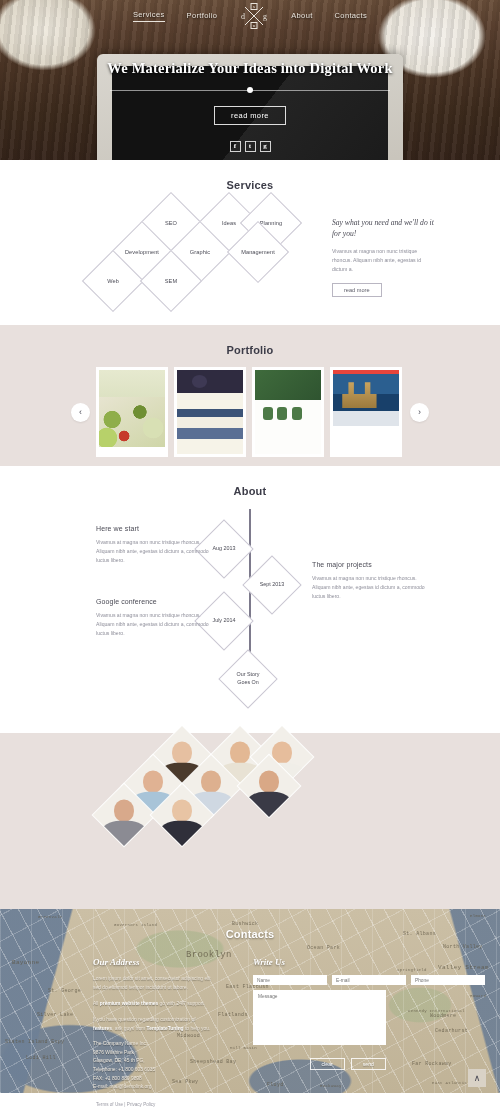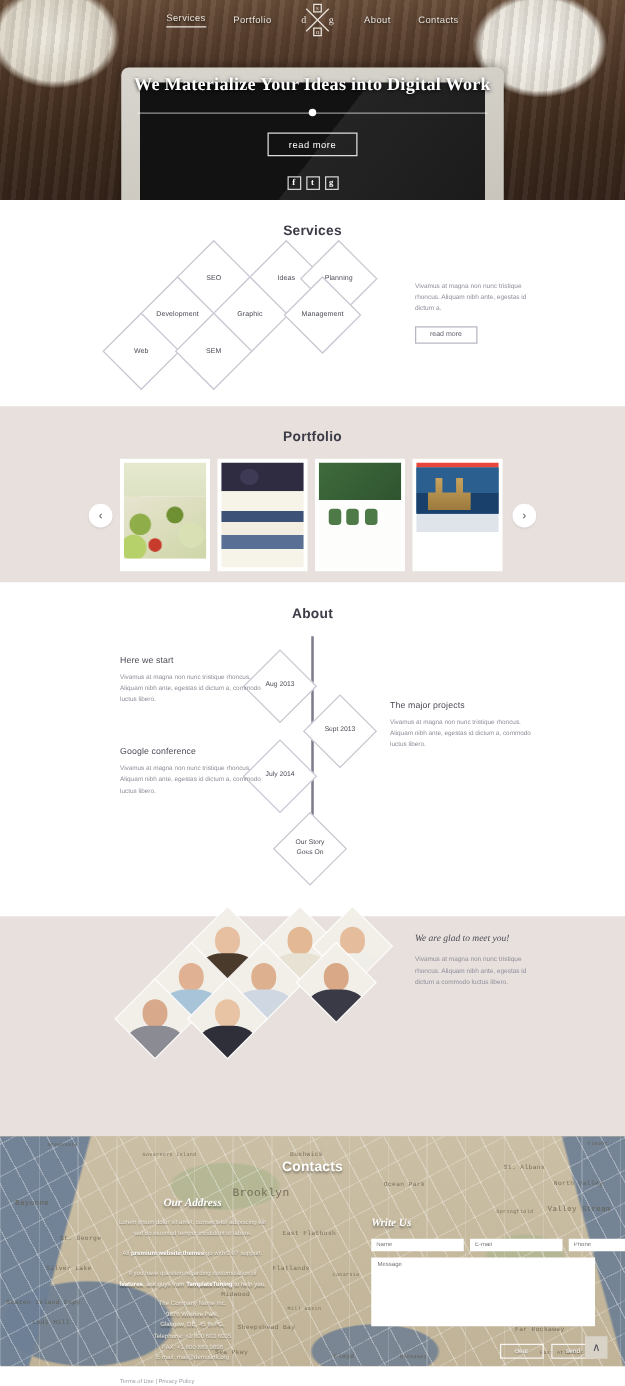--- a/index.html
+++ b/index.html
@@ -358,27 +358,27 @@
     pointer-events: none;
     font-family: Liberation Mono, monospace;
   }
   .contacts .sec-title { color: #fff; text-shadow: 0 1px 2px rgba(0,0,0,.4); position: relative; z-index: 2;}
   .chead {
     font-family: "Liberation Serif", serif;
     font-style: italic; font-weight: 700;
     font-size: 9px; color: #fff;
     text-shadow: 0 1px 2px rgba(0,0,0,.45);
   }
-  .addr-col { position: absolute; left: 93px; top: 48px; width: 122px; text-align: center; }
+  .addr-col { position: absolute; left: 93px; top: 48px; width: 122px; }
   .addr-p { margin-top: 7px; font-size: 4.9px; line-height: 1.85; color: #efe9df; text-shadow: 0 1px 1px rgba(0,0,0,.4); }
   .addr-p b { color: #fff; }
   .addr-blk { margin-top: 7px; font-size: 4.9px; line-height: 1.75; color: #d9e1ee; text-shadow: 0 1px 1px rgba(0,0,0,.4); }
   .addr-blk i { font-style: normal; color: #efe9df; }
 
-  .form-col { position: absolute; left: 253px; top: 64px; width: 179px; margin-left: 44px; }
+  .form-col { position: absolute; left: 253px; top: 48px; width: 133px; }
   .frow { display: flex; gap: 5px; margin-top: 8px; }
   .finput {
     flex: 1; height: 10px;
     background: #fff; border: 0;
     font-size: 4.8px; color: #5a5a66;
     padding: 0 4px;
     font-family: "Liberation Sans", sans-serif;
   }
   .ftext {
     width: 100%; height: 55px;
@@ -481,20 +481,21 @@
         <span>Management</span>
       </div>
     <div class="dia" style="left:91px;top:60px">
         <span>Web</span>
       </div>
     <div class="dia" style="left:149px;top:60px">
         <span>SEM</span>
       </div>
 
     <div class="side-text">
+      <div class="side-head">Say what you need and we'll do it for you!</div>
       <div class="side-body">Vivamus at magna non nunc tristique rhoncus. Aliquam nibh ante, egestas id dictum a.</div>
       <button class="sm-btn">read more</button>
     </div>
   </div>
 </div>
 
 <div class="section sec-pink" style="height:141px">
   <div class="sec-title">Portfolio</div>
   <div class="carousel">
     <div class="arrow prev">‹</div>
@@ -599,24 +600,20 @@
     <div class="tdia" style="left:247px;top:31px">
         <div class="ph p7"></div>
       </div>
     <div class="tdia" style="left:102px;top:60px">
         <div class="ph p1"></div>
       </div>
     <div class="tdia" style="left:160px;top:60px">
         <div class="ph p6"></div>
       </div>
 
-    <div class="side-text" style="top:12px">
-      <div class="side-head">We are glad to meet you!</div>
-      <div class="side-body">Vivamus at magna non nunc tristique rhoncus. Aliquam nibh ante, egestas id dictum a commodo luctus libero.</div>
-    </div>
   </div>
 </div>
 
 <div class="section contacts">
   <div class="map"></div>
   <div id="map-labels">
       <div class="map-lbl" style="left: 186px; top: 41px; font-size: 9px;">Brooklyn</div>
       <div class="map-lbl" style="left: 232px; top: 12px; font-size: 5px;">Bushwick</div>
       <div class="map-lbl" style="left: 307px; top: 36px; font-size: 5px;">Ocean Park</div>
       <div class="map-lbl" style="left: 403px; top: 22px; font-size: 5px;">St. Albans</div>

